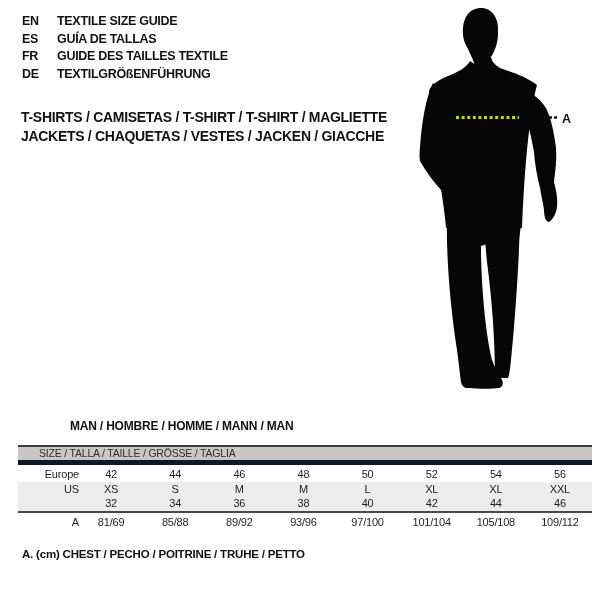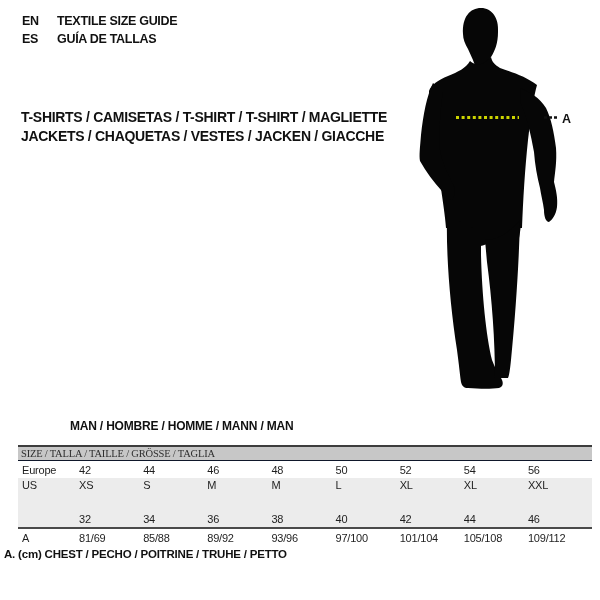--- a/index.html
+++ b/index.html
@@ -28,52 +28,59 @@
   
   .section-title{
     position:absolute;left:22px;top:419px;
     font-weight:bold;font-size:12px;letter-spacing:-0.2px;margin-left:48px;
   }
   
   .size-table{position:absolute;left:18px;top:445px;width:574px;}
   .tbl-topline{height:2px;background:#3d3d3d;}
   .tbl-head{
     height:13px;line-height:13px;background:#c7c7c7;color:#2e2e2e;
-    font-size:10.5px;padding-left:3px;letter-spacing:-0.2px;
-    border-bottom:1px solid #0f172a;
-    font-family:Liberation Serif, serif;
+    font-size:10.5px;padding-left:21px;letter-spacing:-0.2px;
+    border-bottom:5px solid #0f172a;
   }
   .tbl-row{
     display:grid;grid-template-columns:61px repeat(8,1fr);
     font-size:11px;color:#1e1e1e;letter-spacing:-0.2px;
   }
-  .tbl-row .cell{}
-  .tbl-row .lbl{text-align:left;padding-left:4px;}
+  .tbl-row .cell{text-align:center;}
+  .tbl-row .lbl{text-align:right;padding-left:4px;}
   .row-europe{height:17px;line-height:18px;background:#ffffff;}
   .band{background:#ececec;}
   .row-us{height:15px;line-height:15px;}
-  .row-num{height:14px;line-height:13px;margin-top:20px;}
+  .row-num{height:14px;line-height:13px;}
   .row-a{height:17px;line-height:18px;background:#ffffff;border-top:2px solid #4a4a4a;}
   
   .footnote{
-    position:absolute;left:4px;top:548px;
+    position:absolute;left:22px;top:548px;
     font-weight:bold;font-size:11.5px;letter-spacing:-0.2px;
   }
 </style>
 </head>
 <body>
 
 <div class="lang-list">
   <div class="lang-row">
     <span class="lang-code">EN</span>
     <span class="lang-label">TEXTILE SIZE GUIDE</span>
   </div>
   <div class="lang-row">
     <span class="lang-code">ES</span>
     <span class="lang-label">GUÍA DE TALLAS</span>
+  </div>
+  <div class="lang-row">
+    <span class="lang-code">FR</span>
+    <span class="lang-label">GUIDE DES TAILLES TEXTILE</span>
+  </div>
+  <div class="lang-row">
+    <span class="lang-code">DE</span>
+    <span class="lang-label">TEXTILGRÖßENFÜHRUNG</span>
   </div>
 </div>
 
 <div class="category">
   <div>T-SHIRTS / CAMISETAS / T-SHIRT / T-SHIRT / MAGLIETTE</div>
   <div>JACKETS / CHAQUETAS / VESTES / JACKEN / GIACCHE</div>
 </div>
 
 <div class="figure-wrap">
   <svg width="170" height="400" viewBox="410 0 170 400" xmlns="http://www.w3.org/2000/svg">

